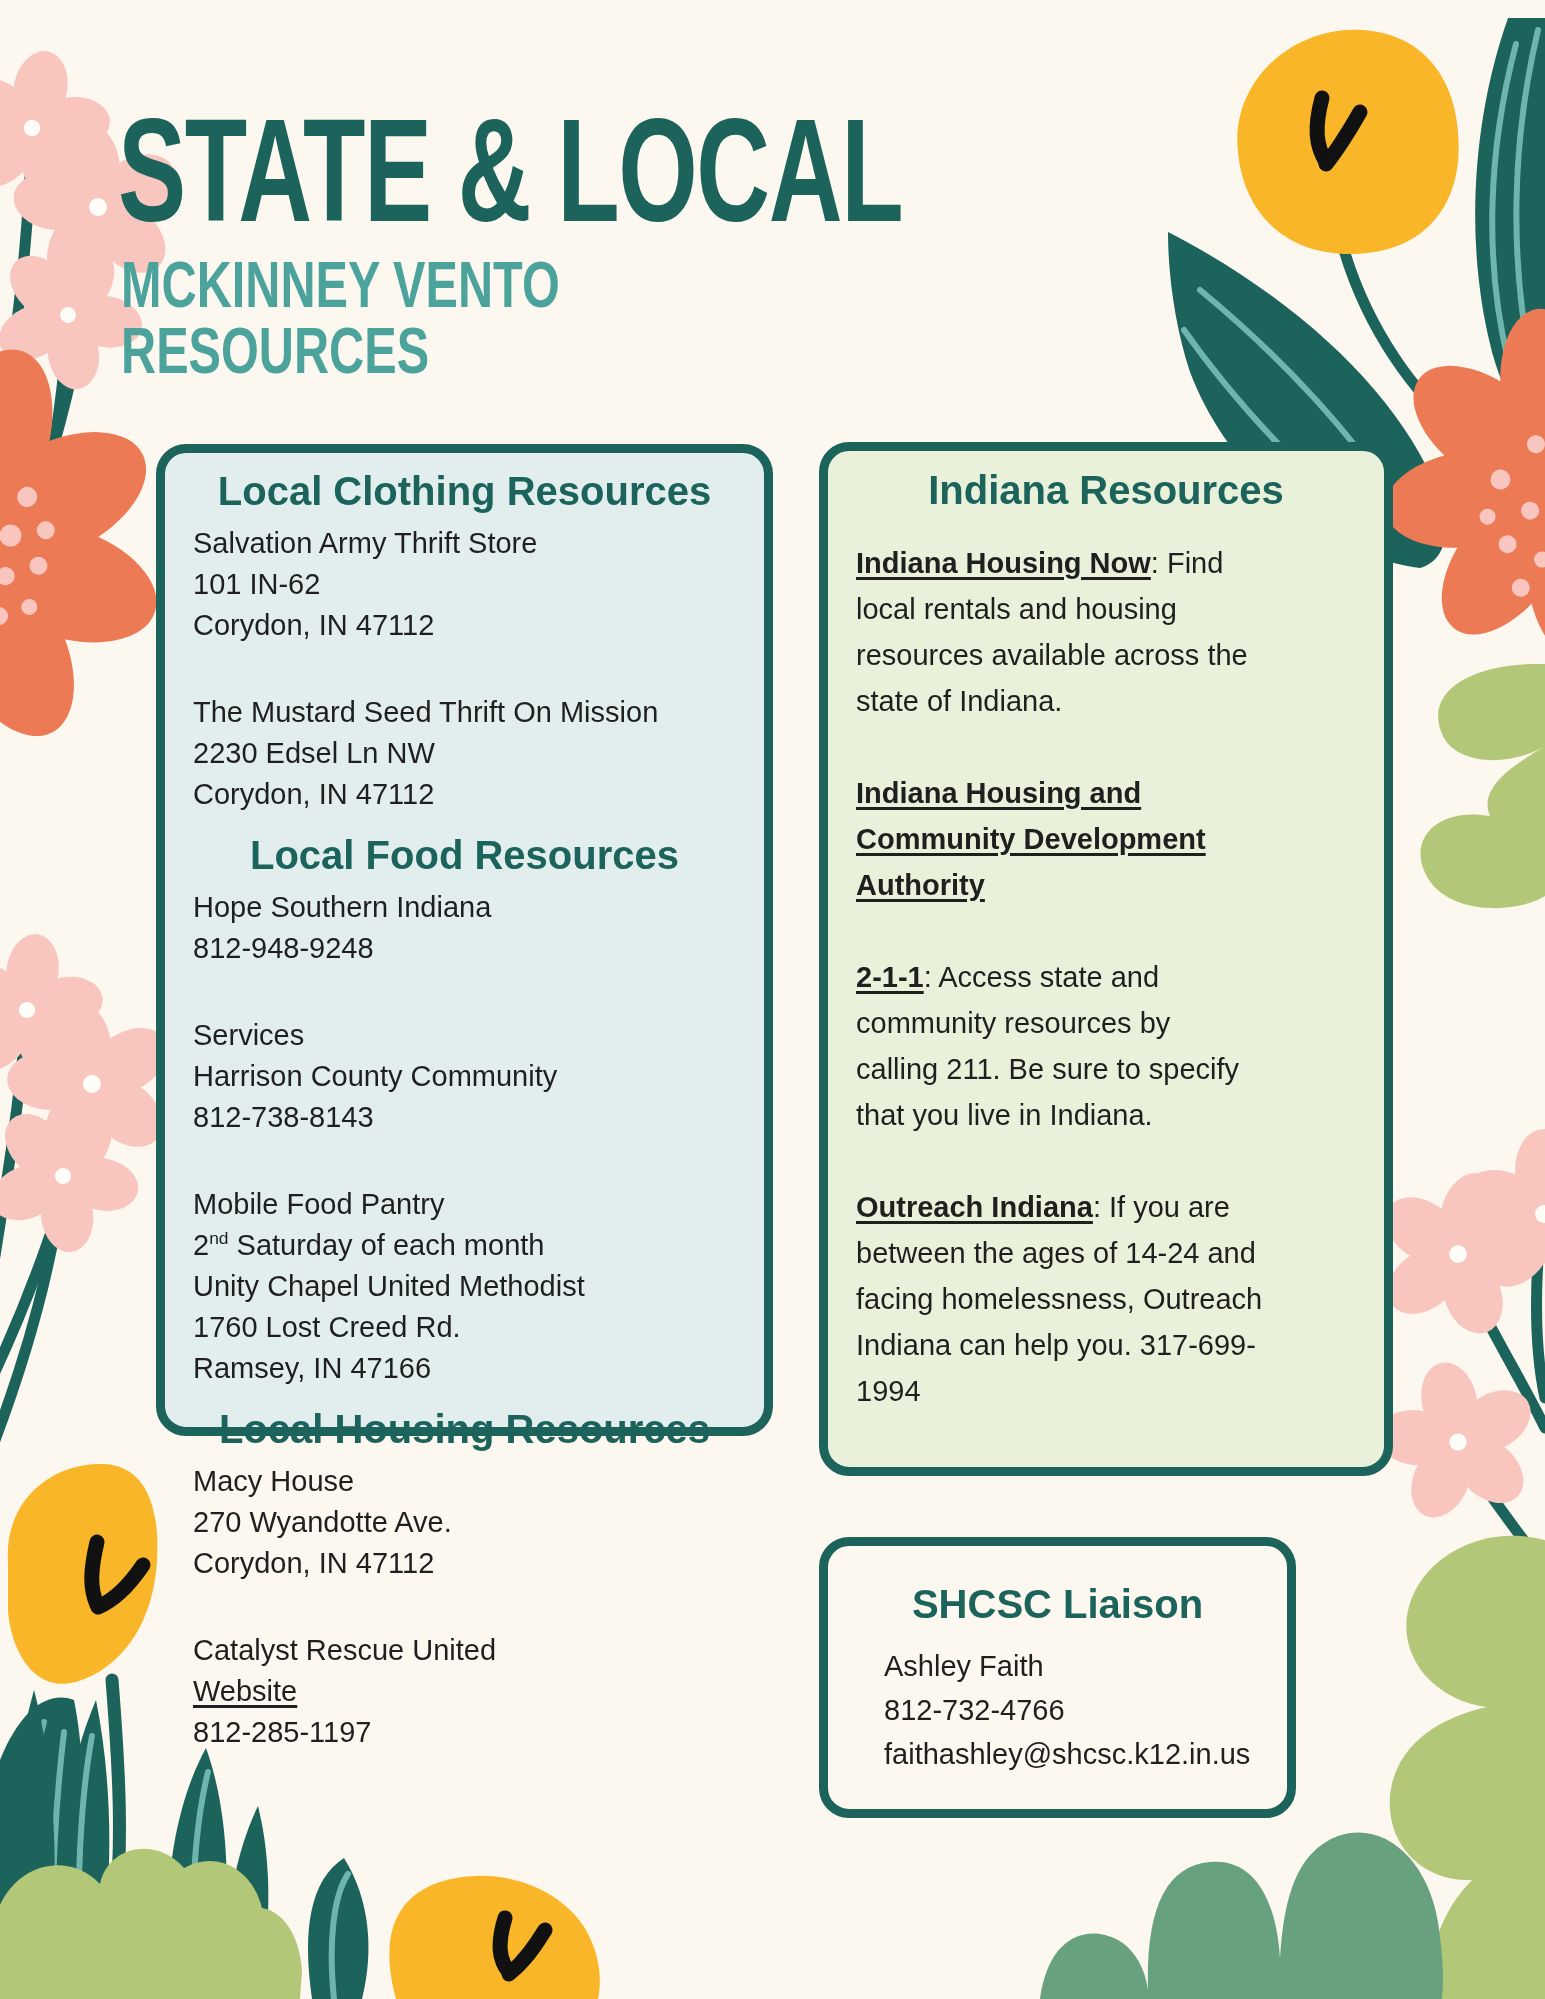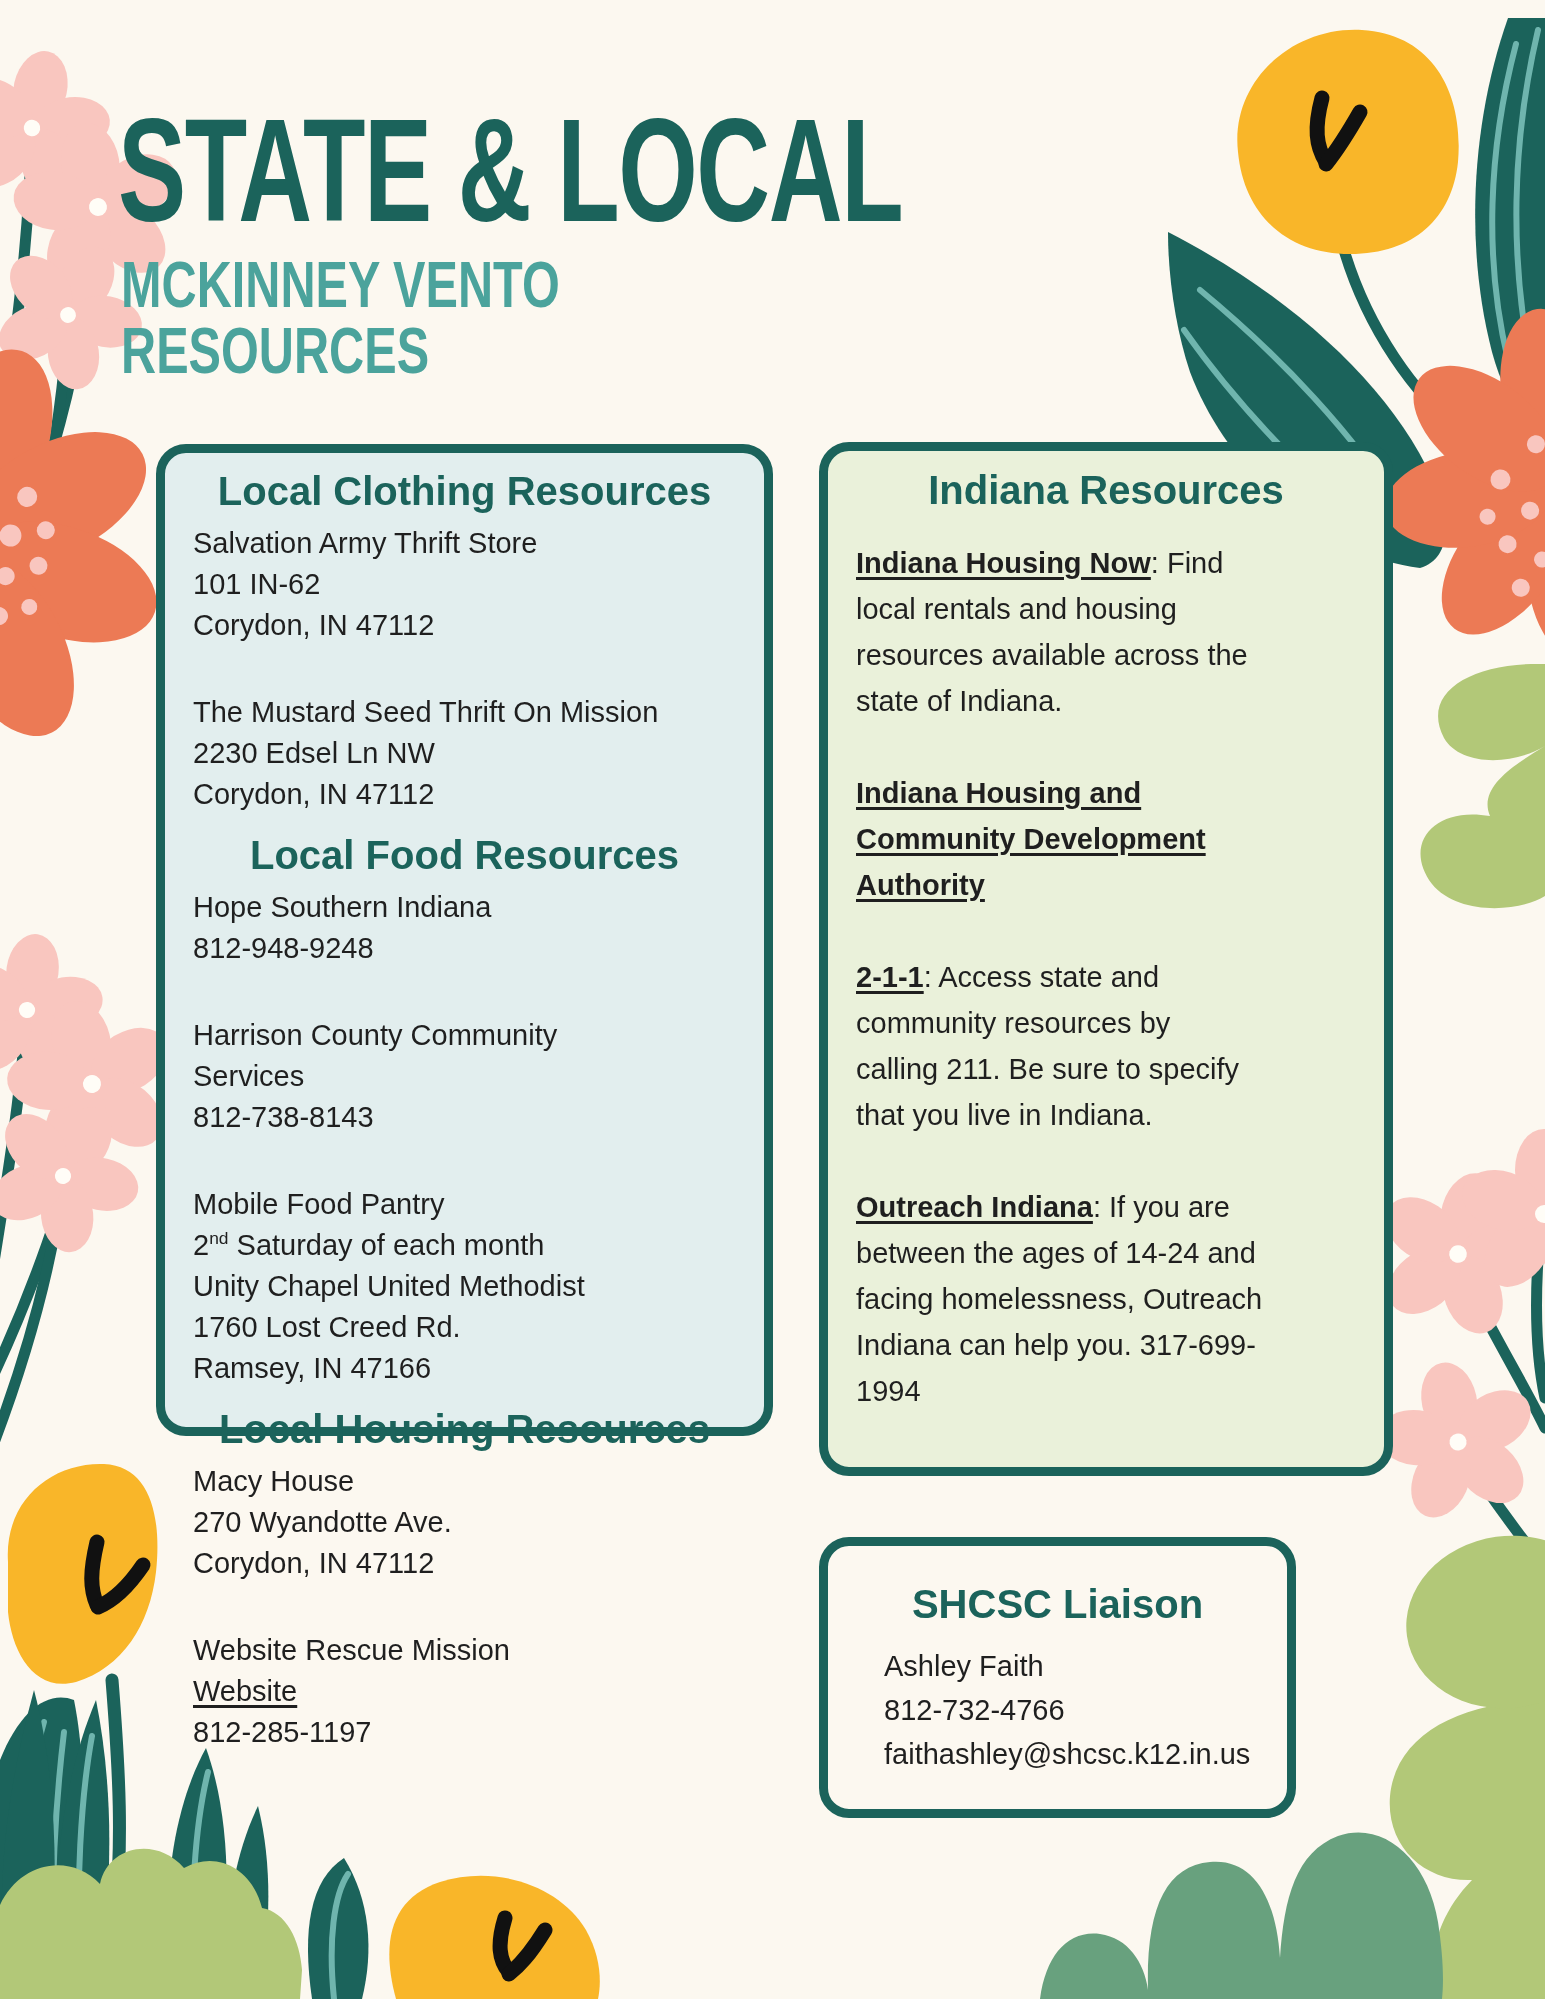--- a/index.html
+++ b/index.html
@@ -208,39 +208,39 @@
         <div class="line"><span>The Mustard Seed Thrift On Mission</span></div>
         <div class="line"><span>2230 Edsel Ln NW</span></div>
         <div class="line"><span>Corydon, IN 47112</span></div>
       </div>
       <div class="sec-h">Local Food Resources</div>
       <div class="group">
         <div class="line"><span>Hope Southern Indiana</span></div>
         <div class="line"><span>812-948-9248</span></div>
       </div>
       <div class="group">
+        <div class="line"><span>Services</span></div>
         <div class="line"><span>Harrison County Community</span></div>
-        <div class="line"><span>Services</span></div>
         <div class="line"><span>812-738-8143</span></div>
       </div>
       <div class="group">
         <div class="line"><span>Mobile Food Pantry</span></div>
         <div class="line"><span>2</span><sup>nd</sup><span> Saturday of each month</span></div>
         <div class="line"><span>Unity Chapel United Methodist</span></div>
         <div class="line"><span>1760 Lost Creed Rd.</span></div>
         <div class="line"><span>Ramsey, IN 47166</span></div>
       </div>
       <div class="sec-h">Local Housing Resources</div>
       <div class="group">
         <div class="line"><span>Macy House</span></div>
         <div class="line"><span>270 Wyandotte Ave.</span></div>
         <div class="line"><span>Corydon, IN 47112</span></div>
       </div>
       <div class="group">
-        <div class="line"><span>Website Rescue Mission</span></div>
+        <div class="line"><span>Catalyst Rescue United</span></div>
         <div class="line"><span class="u">Website</span></div>
         <div class="line"><span>812-285-1197</span></div>
       </div>
     </div>
 </div>
 
 <div class="box box-right">
   <div class="sec-h">Indiana Resources</div>
   <div>
       <div class="para"><span class="b u">Indiana Housing Now</span><span>: Find</span><br><span>local rentals and housing</span><br><span>resources available across the</span><br><span>state of Indiana.</span></div>

